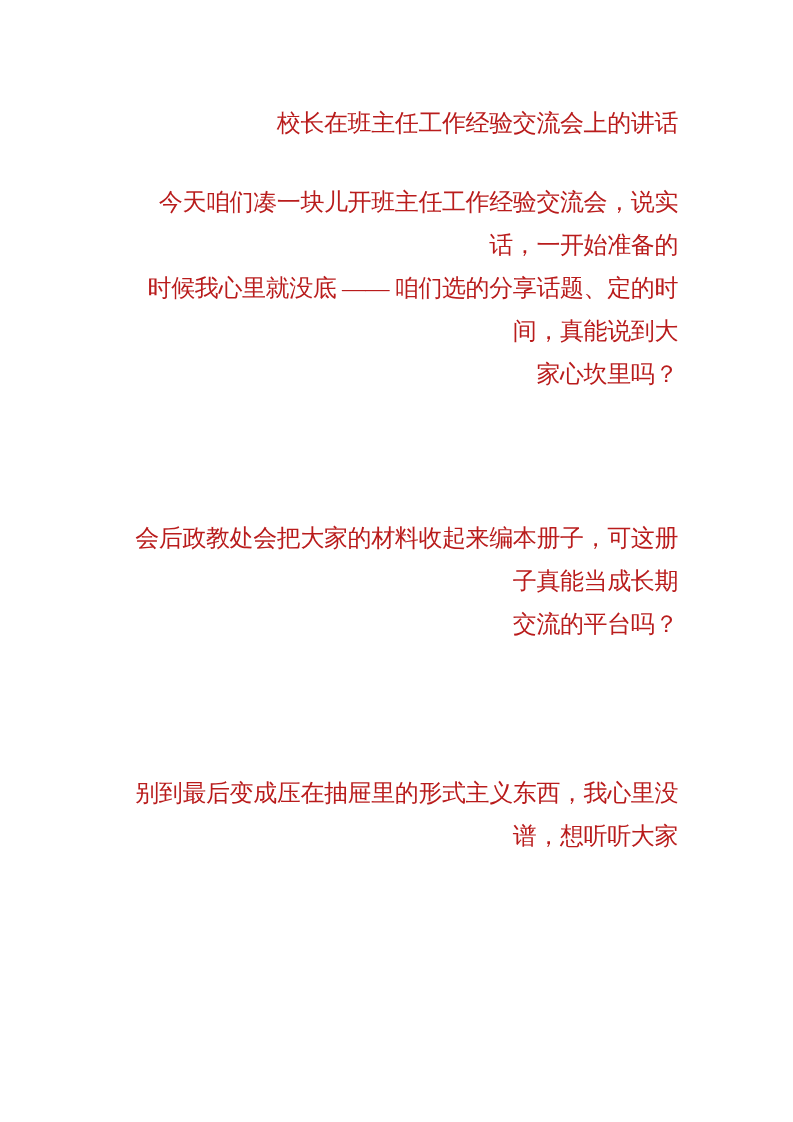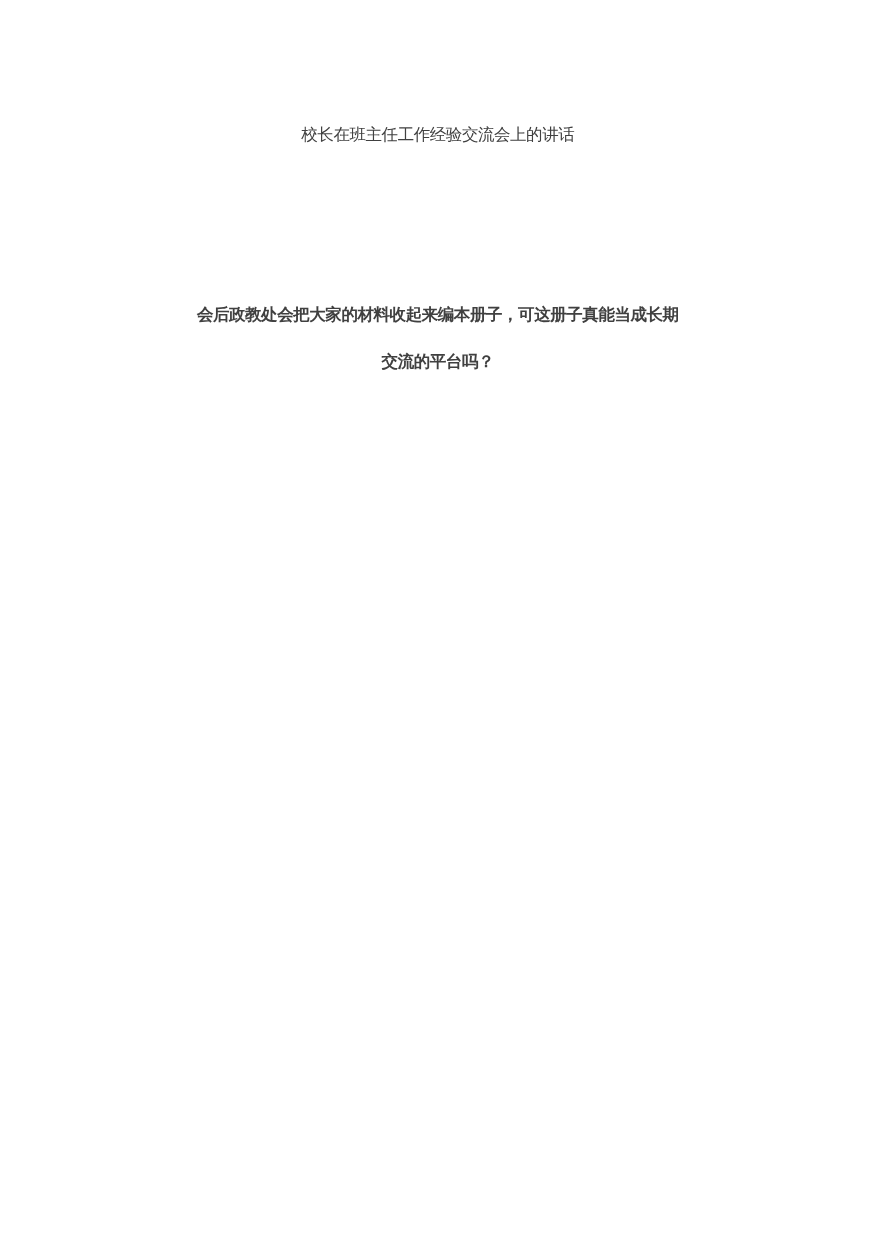--- a/index.html
+++ b/index.html
@@ -13,44 +13,48 @@
     height: 1122px;
     background: #ffffff;
     overflow: hidden;
     font-family: "Liberation Serif", "DejaVu Serif", serif;
   }
   .content {
     position: absolute;
     left: 118px;
     top: 0;
     width: 560px;
-    color: #404040;
-    font-size: 15px;
+    color: #b91c1c;
+    font-size: 24px;
     line-height: 43px;
     letter-spacing: -0.4px;
-    text-align: center;
+    text-align: right;
   }
   .doc-title {
     margin-top: 102px;
     white-space: pre-line;
   }
   .salutation {
     margin-top: 37px;
     white-space: pre-line;
   }
   .para {
     white-space: pre-line;
   }
   .para-1 { margin-top: 36px; }
   .para-2 { margin-top: 121px; }
-  .para-3 { margin-top: 121px; font-weight: bold; }
+  .para-3 { margin-top: 121px; }
   .para-4 { margin-top: 126px; }
 </style>
 </head>
 <body>
 
 <div class="page">
   <div class="content">
     <div class="doc-title">校长在班主任工作经验交流会上的讲话</div>
+    <div class="para para-1">今天咱们凑一块儿开班主任工作经验交流会，说实话，一开始准备的
+时候我心里就没底 —— 咱们选的分享话题、定的时间，真能说到大
+家心坎里吗？</div>
     <div class="para para-3">会后政教处会把大家的材料收起来编本册子，可这册子真能当成长期
 交流的平台吗？</div>
+    <div class="para para-4">别到最后变成压在抽屉里的形式主义东西，我心里没谱，想听听大家</div>
   </div>
 </div>
 
 </body></html>

